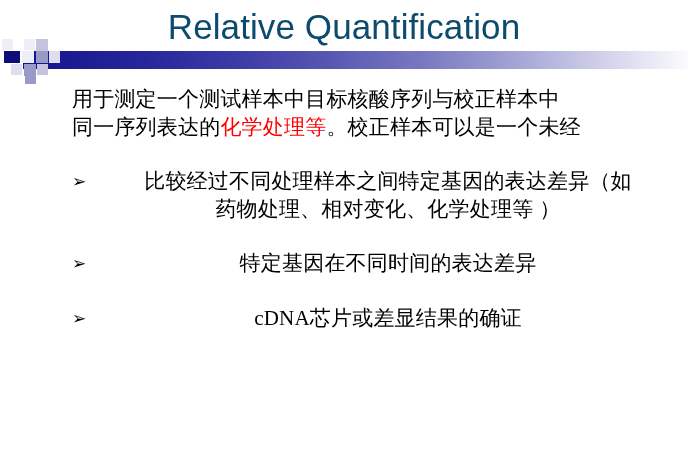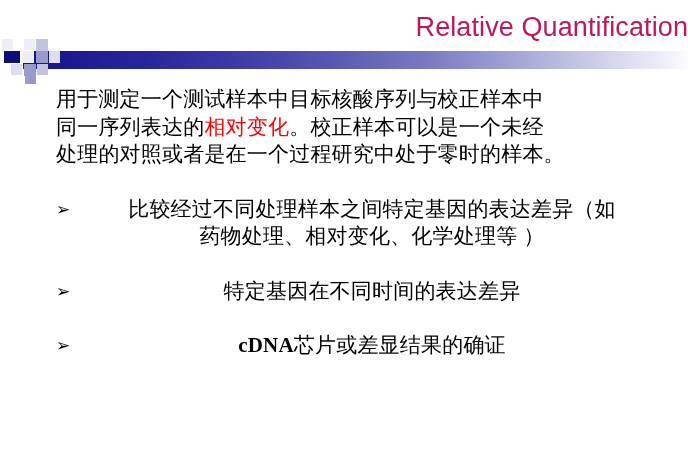--- a/index.html
+++ b/index.html
@@ -21,26 +21,26 @@
     inset: 0;
     background: #ffffff;
   }
 
   
   .slide-title {
     position: absolute;
     left: 0;
     right: 0;
     top: 11px;
-    text-align: right;
+    text-align: center;
     font-family: "Liberation Sans", "DejaVu Sans", sans-serif;
-    font-size: 27px;
+    font-size: 35px;
     line-height: 32px;
     font-weight: 400;
-    color: #be185d;
+    color: #0c4a6e;
     letter-spacing: 0.1px;
     white-space: nowrap;
   }
 
   
   .title-rule {
     position: absolute;
     left: 0;
     top: 36px;
     width: 688px;
@@ -70,21 +70,21 @@
   }
   .sq-dark   { background: #0d0d7a; }
   .sq-mid    { background: #9a9ac8; }
   .sq-light  { background: #c3c3de; }
   .sq-pale   { background: #dedeee; }
   .sq-faint  { background: #eeeef7; }
 
   
   .body-text {
     position: absolute;
-    left: 56px;
+    left: 72px;
     top: 85px;
     width: 616px;
   }
   .para {
     font-family: "Liberation Sans", "DejaVu Sans", sans-serif;
     font-size: 21px;
     line-height: 27.5px;
     color: #000000;
     margin: 0;
     letter-spacing: 0.2px;
@@ -111,21 +111,20 @@
     color: #000000;
     transform: translateY(1px);
   }
   .bullet-text {
     flex: 1 1 auto;
     letter-spacing: 0.2px;
     text-align: center;
   }
   .bullet-text .latin {
     font-family: "Liberation Serif", "DejaVu Serif", serif;
-    font-weight: bold;
   }
 </style>
 </head>
 <body>
 
 <div class="slide">
 
   <div class="slide-title">Relative Quantification</div>
 
   <div class="title-rule">
@@ -145,22 +144,21 @@
     <span class="sq sq-mid" style="left:24px; top:28px; width:12px; height:12px;"></span>
     <span class="sq sq-light" style="left:37px; top:28px; width:11px; height:11px;"></span>
 
     <span class="sq sq-mid" style="left:25px; top:40px; width:11px; height:8px;"></span>
   </div>
 
   <div class="body-text">
 
     <p class="para">
       <span>用于测定一个测试样本中目标核酸序列与校正样本中</span><br>
-      <span>同一序列表达的</span><span class="hl">相对变化</span><span>。校正样本可以是一个未经</span><br>
-      <span>处理的对照或者是在一个过程研究中处于零时的样本。</span>
+      <span>同一序列表达的</span><span class="hl">化学处理等</span><span>。校正样本可以是一个未经</span><br>
     </p>
 
     <div class="spacer-lg"></div>
 
 
     <div class="bullet-row">
       <span class="bullet-mark">➢</span>
       <span class="bullet-text">
         <span>比较经过不同处理样本之间特定基因的表达差异（如</span><br>
         <span class="bullet-wrap">药物处理、相对变化、化学处理等 ）</span>

